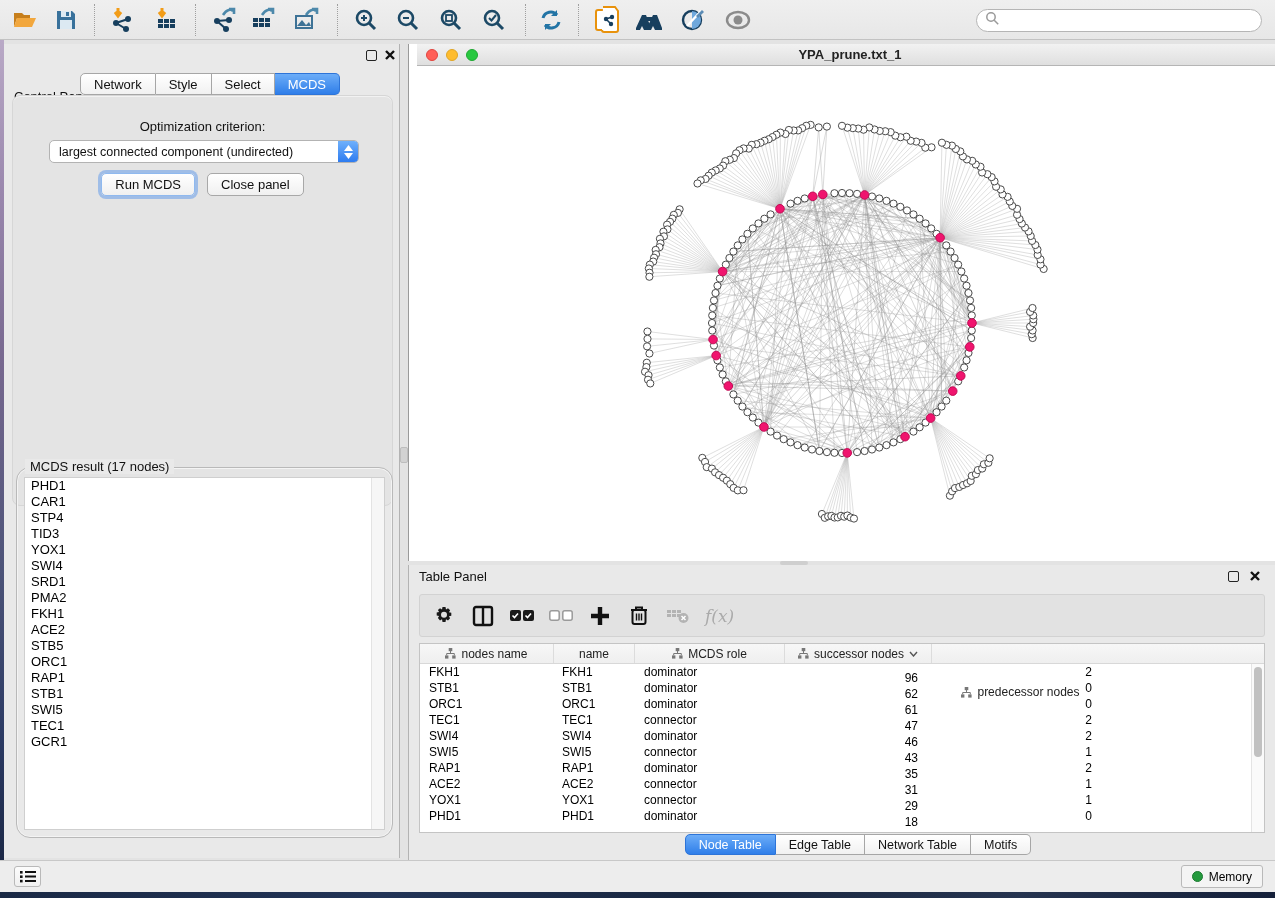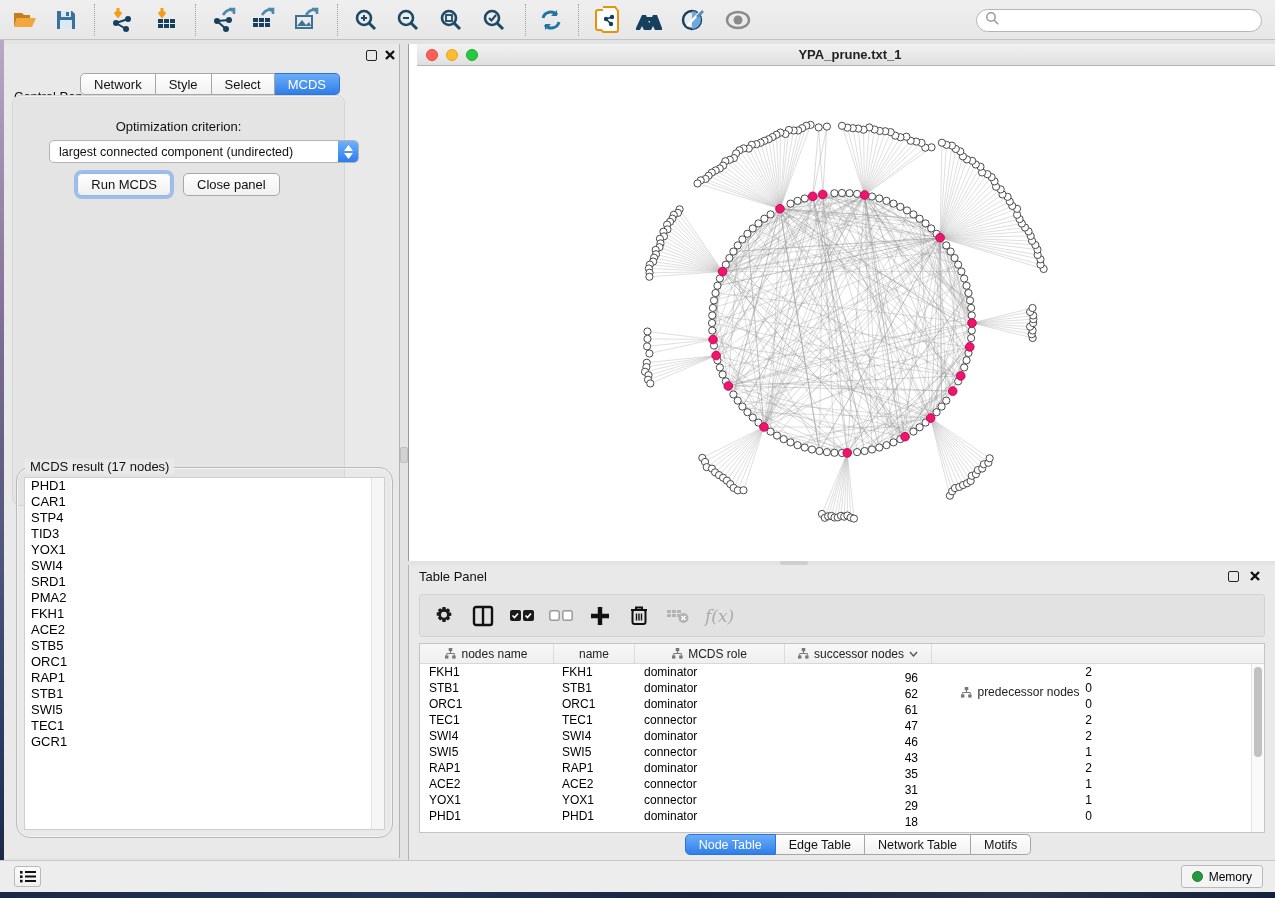--- a/index.html
+++ b/index.html
@@ -26,21 +26,21 @@
     background:#e9e9e9; border-right:1px solid #b3b3b3; }
   .cp-header { position:absolute; left:10px; top:5px; font-size:13px; color:#111;margin-top:40px; }
   .panel-float { position:absolute; top:6px; width:11px; height:11px; border:1.5px solid #222; border-radius:2px; background:transparent; }
   .panel-close { position:absolute; top:4px; width:14px; height:14px; }
   .cp-tabs { position:absolute; left:76px; top:29px; height:22px; display:flex; }
   .seg-tab { height:22px; padding:0 13px; background:linear-gradient(#ffffff,#f1f1f1); border:1px solid #a6a6a6; border-left:none;
     font-size:13px; color:#111; display:flex; align-items:center; }
   .seg-tab:first-child { border-left:1px solid #a6a6a6; border-radius:5px 0 0 5px; }
   .seg-tab:last-child { border-radius:0 5px 5px 0; }
   .seg-tab.active { background:linear-gradient(#6cadf8,#2f7ee9); color:#fff; border-color:#2d74d8; }
-  .cp-inner { position:absolute; left:8px; top:51px; width:333px; height:411px; background:#e4e4e4;
+  .cp-inner { position:absolute; left:8px; top:51px; width:381px; height:411px; background:#e4e4e4;
     border:1px solid #d6d6d6; border-radius:8px; box-shadow:inset 0 1px 0 #f2f2f2; }
   .opt-label { position:absolute; left:0; top:23px; width:100%; text-align:center; font-size:13px; color:#111; }
   .dropdown { position:absolute; left:36px; top:44px; width:310px; height:23px; background:#fff; border:1px solid #b3b3b3;
     border-radius:5px; display:flex; align-items:center; overflow:hidden; }
   .dropdown .dd-text { flex:1; font-size:12.5px; padding-left:9px; color:#111; white-space:nowrap; }
   .dd-cap { width:20px; height:100%; background:linear-gradient(#6fb0fb,#2e7cf0); display:flex; flex-direction:column; align-items:center; justify-content:center; gap:2px; }
   .dd-cap svg { display:block; }
   .cp-buttons { position:absolute; left:0; top:77px; width:100%; display:flex; justify-content:center; gap:12px; }
   .btn { height:23px; padding:0 13px; background:linear-gradient(#ffffff,#f0f0f0); border:1px solid #a8a8a8; border-radius:5px;
     font-size:13px; color:#111; display:flex; align-items:center; }

